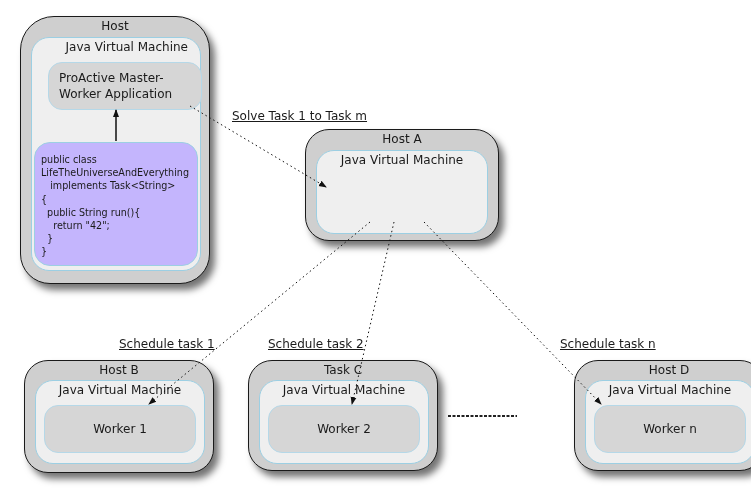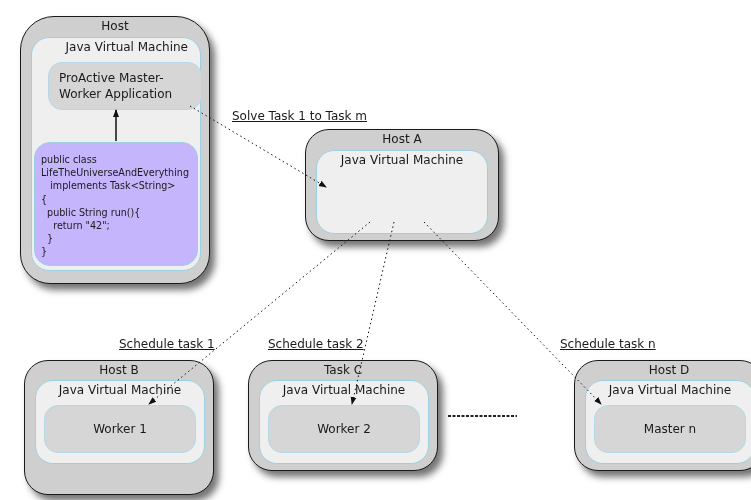--- a/index.html
+++ b/index.html
@@ -42,21 +42,21 @@
   </div>
 </div>
 
 <div class="host" style="left:305px;top:129px;width:194px;height:112px;">
   <div class="host-title">Host A</div>
   <div class="jvm" style="left:10px;top:20px;width:172px;height:84px;">
     <div class="jvm-title">Java Virtual Machine</div>
   </div>
 </div>
 
-<div class="host" style="left:24px;top:360px;width:190px;height:135px;">
+<div class="host" style="left:24px;top:360px;width:190px;height:113px;">
   <div class="host-title">Host B</div>
   <div class="jvm" style="left:10px;top:19px;width:170px;height:84px;">
     <div class="jvm-title">Java Virtual Machine</div>
     <div class="inner" style="left:8px;top:24px;width:152px;height:48px;">
       <span>Worker 1</span>
     </div>
   </div>
 </div>
 
 <div class="host" style="left:248px;top:360px;width:190px;height:111px;">
@@ -67,21 +67,21 @@
       <span>Worker 2</span>
     </div>
   </div>
 </div>
 
 <div class="host" style="left:529px;top:360px;width:190px;height:111px;margin-left:45px;">
   <div class="host-title">Host D</div>
   <div class="jvm" style="left:10px;top:19px;width:170px;height:84px;">
     <div class="jvm-title">Java Virtual Machine</div>
     <div class="inner" style="left:8px;top:24px;width:152px;height:48px;">
-      <span>Master n</span>
+      <span>Worker n</span>
     </div>
   </div>
 </div>
 
 <div class="label" style="left:232px;top:109px;">Solve Task 1 to Task m</div>
 <div class="label" style="left:119px;top:337px;">Schedule task 1</div>
 <div class="label" style="left:268px;top:337px;">Schedule task 2</div>
 <div class="label" style="left:560px;top:337px;">Schedule task n</div>
 
 <svg class="overlay" width="751" height="500">

